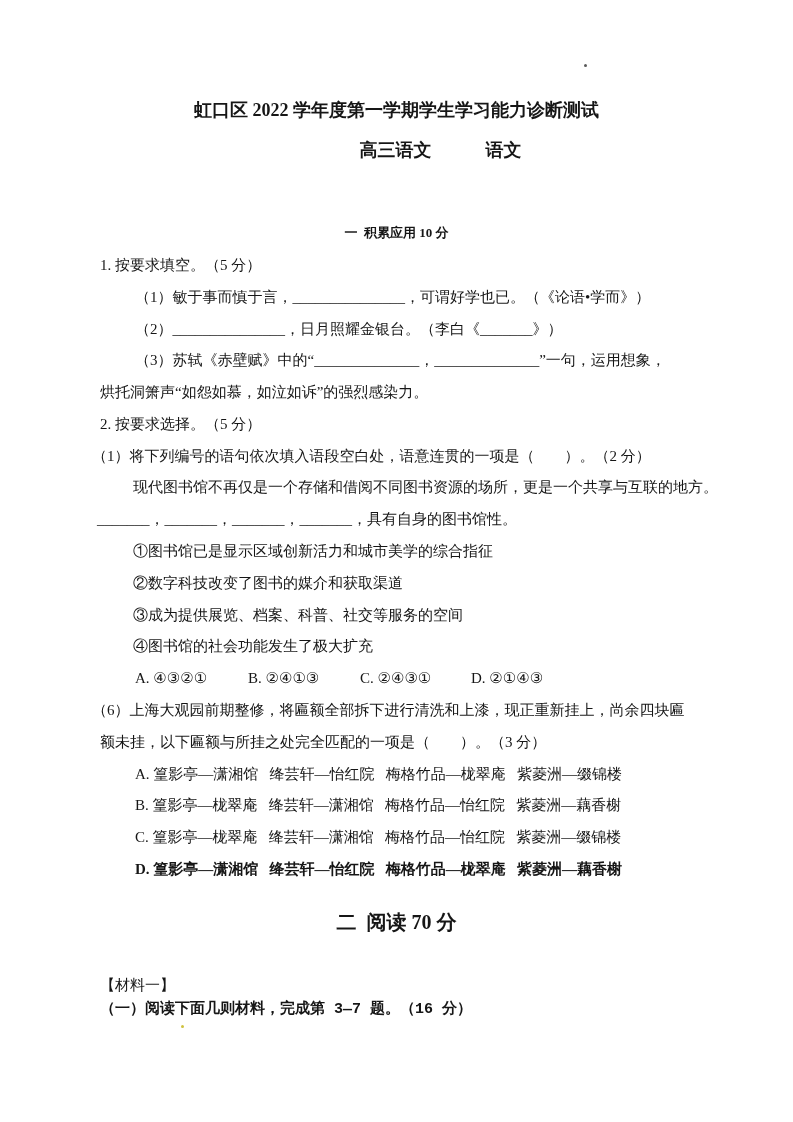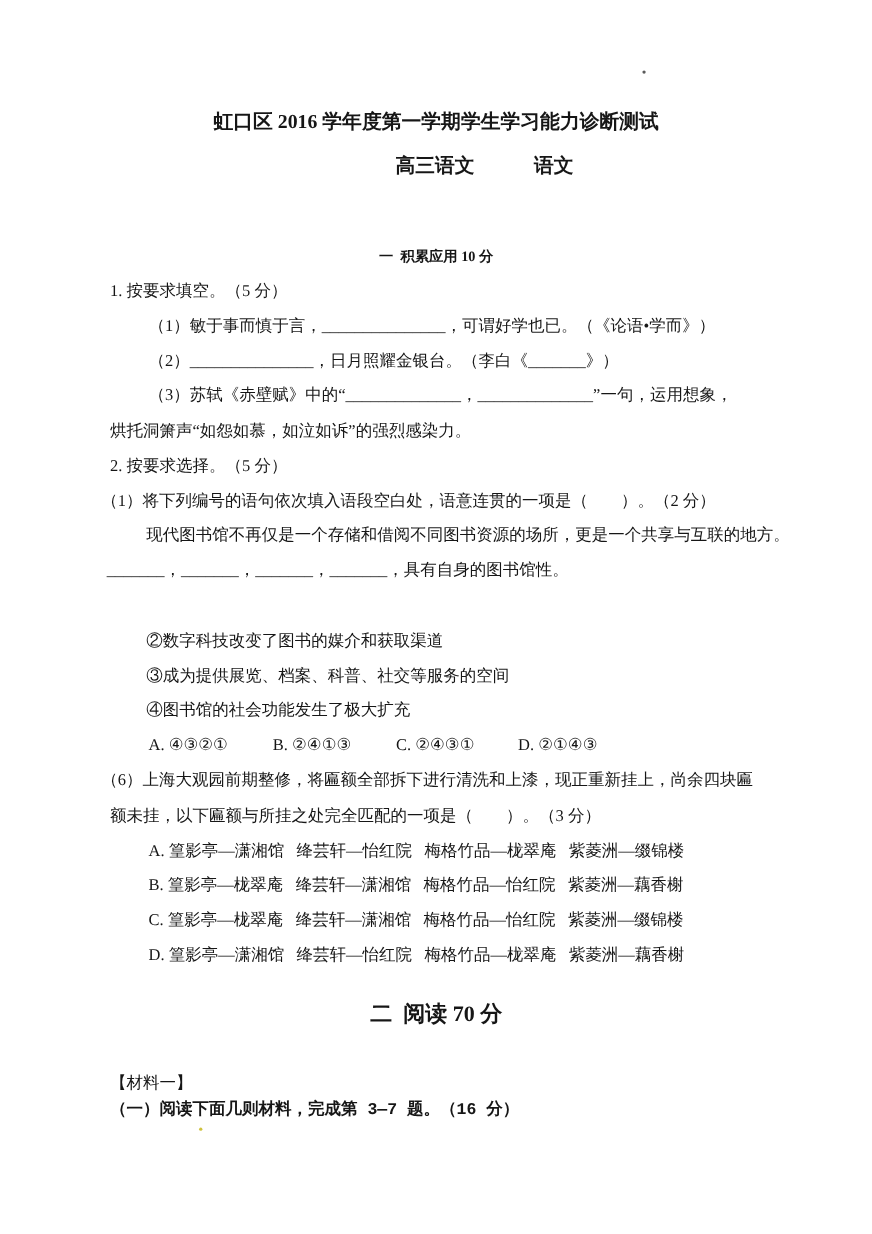--- a/index.html
+++ b/index.html
@@ -47,54 +47,55 @@
   .opt-a { left: 0; }
   .opt-b { left: 113px; }
   .opt-c { left: 225px; }
   .opt-d { left: 336px; }
 
   .l-q22s1    { top: 701px; left: 92px;  }
   .l-q22s2    { top: 733px; left: 100px; }
   .l-mA       { top: 765px; left: 135px; }
   .l-mB       { top: 796px; left: 135px; }
   .l-mC       { top: 828px; left: 135px; }
-  .l-mD       { top: 860px; left: 135px; }
+  .l-mD       { top: 860px; left: 135px; font-weight: bold; }
 
   .l-s2head   { top: 913px; font-size: 20px; }
   .l-r1stem   { top: 1000px; left: 100px; font-family: Liberation Mono, monospace; }
   .l-mat      { top: 976px; left: 100px; }
 
   .speck {
     position: absolute;
     width: 3px; height: 3px;
     border-radius: 50%;
   }
   .speck-1 { left: 584px; top: 64px;  background: #5a5a5a; }
   .speck-2 { left: 181px; top: 1025px; background: #cfc23e; }
 </style>
 </head>
 <body>
 
 <div class="page">
 
-  <div class="ln center bold l-title">虹口区 2016 学年度第一学期学生学习能力诊断测试</div>
+  <div class="ln center bold l-title">虹口区 2022 学年度第一学期学生学习能力诊断测试</div>
   <div class="ln center bold l-subtitle">高三语文　　　语文</div>
 
   <div class="ln center bold l-s1head">一  积累应用 10 分</div>
 
   <div class="ln l-q1stem">1. 按要求填空。（5 分）</div>
   <div class="ln l-q1i1">（1）敏于事而慎于言，_______________，可谓好学也已。（《论语•学而》）</div>
   <div class="ln l-q1i2">（2）_______________，日月照耀金银台。（李白《_______》）</div>
   <div class="ln l-q1i3a">（3）苏轼《赤壁赋》中的“______________，______________”一句，运用想象，</div>
   <div class="ln l-q1i3b">烘托洞箫声“如怨如慕，如泣如诉”的强烈感染力。</div>
 
   <div class="ln l-q2stem">2. 按要求选择。（5 分）</div>
   <div class="ln l-q21stem">（1）将下列编号的语句依次填入语段空白处，语意连贯的一项是（　　）。（2 分）</div>
   <div class="ln l-pass1">现代图书馆不再仅是一个存储和借阅不同图书资源的场所，更是一个共享与互联的地方。</div>
   <div class="ln l-pass2">_______，_______，_______，_______，具有自身的图书馆性。</div>
+  <div class="ln l-st1">①图书馆已是显示区域创新活力和城市美学的综合指征</div>
   <div class="ln l-st3">③成为提供展览、档案、科普、社交等服务的空间</div>
   <div class="ln l-st2">②数字科技改变了图书的媒介和获取渠道</div>
   <div class="ln l-st4">④图书馆的社会功能发生了极大扩充</div>
 
   <div class="ln l-opts">
     <span class="opt opt-a">A. ④③②①</span>
     <span class="opt opt-b">B. ②④①③</span>
     <span class="opt opt-c">C. ②④③①</span>
     <span class="opt opt-d">D. ②①④③</span>
   </div>

